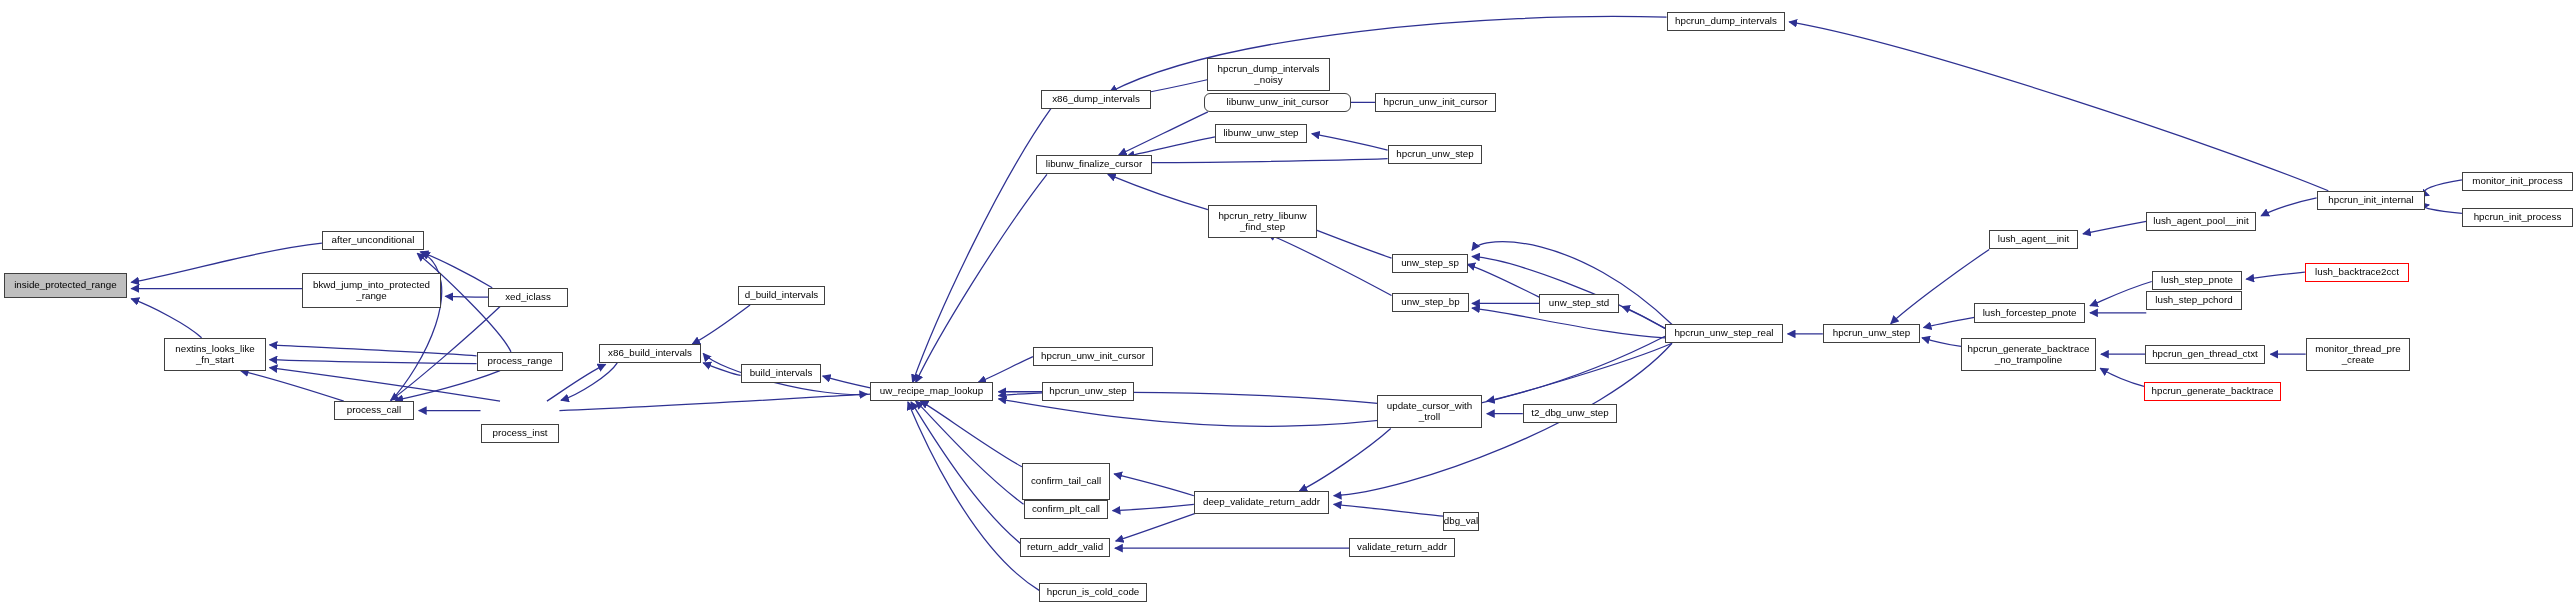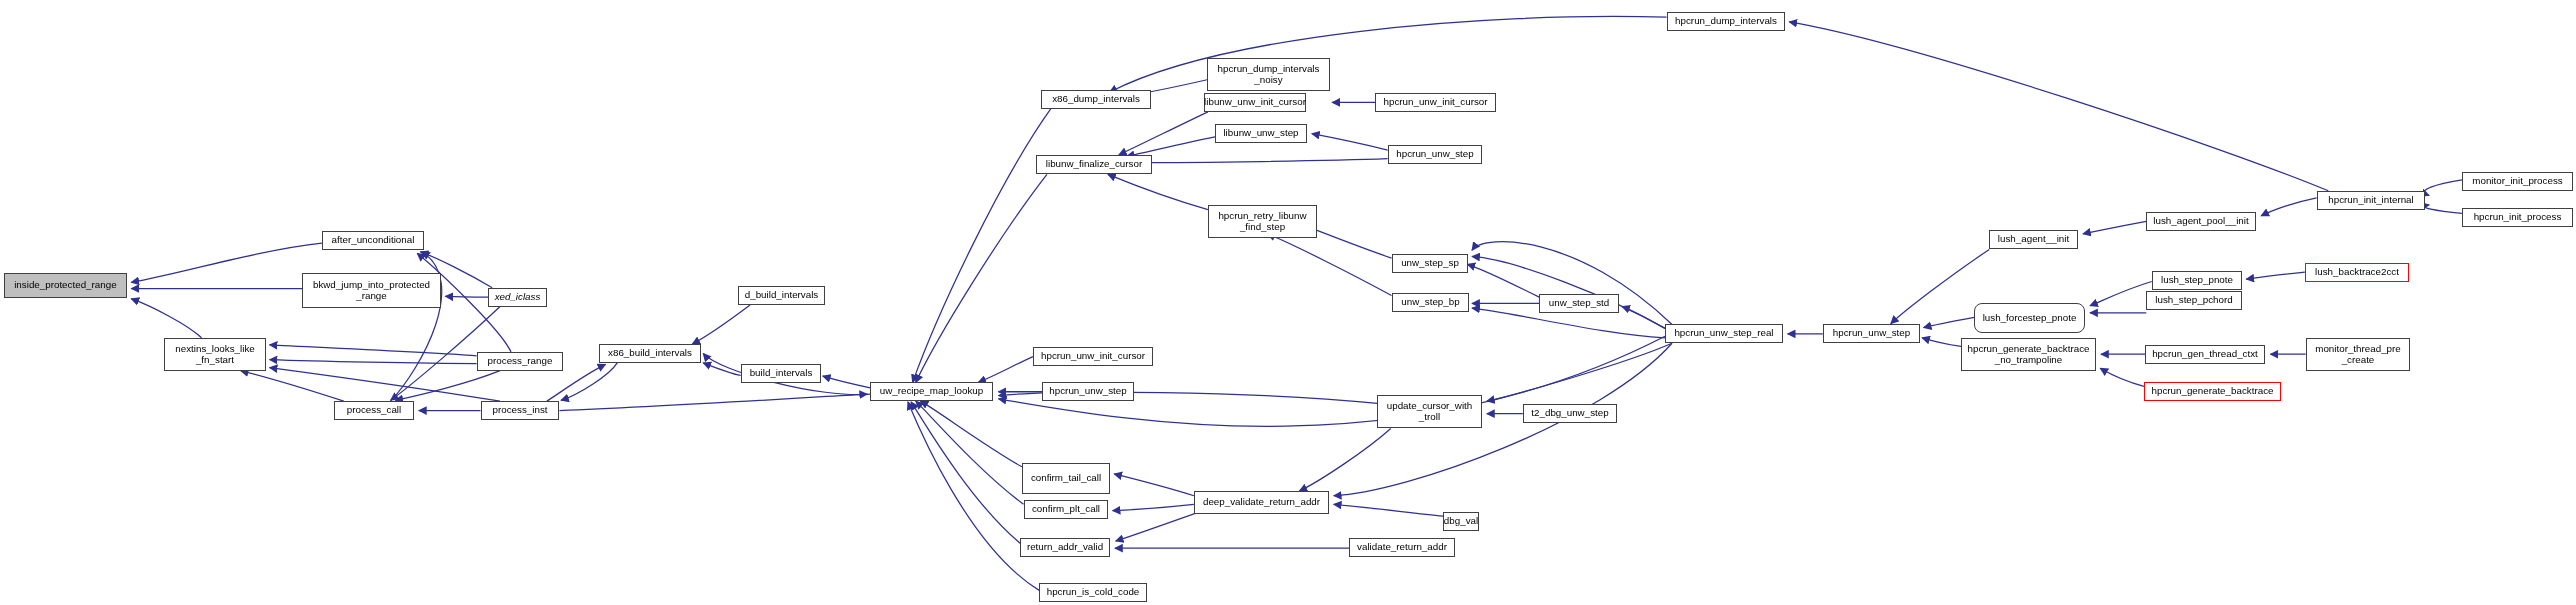--- a/index.html
+++ b/index.html
@@ -106,60 +106,60 @@
         <path d="M3151,230 C3120,235 3090,243 3109,250" fill="none" stroke="#2e3192" stroke-width="1.6" marker-end="url(#arrow)"></path>
         <path d="M3151,273 C3120,270 3090,265 3109,262" fill="none" stroke="#2e3192" stroke-width="1.6" marker-end="url(#arrow)"></path>
         <path d="M2980,244 C2850,190 2450,55 2290,28" fill="none" stroke="#2e3192" stroke-width="1.6" marker-end="url(#arrow)"></path>
       </g>
   </svg>
   <div id="nodes">
       <div class="node-box highlight" style="left: 3.9px; top: 273px; width: 123px; height: 25px;"><span class="node-label">inside_protected_range</span></div>
       <div class="node-box" style="left: 322px; top: 231px; width: 102px; height: 19px; justify-content: center;"><span class="node-label">after_unconditional</span></div>
       <div class="node-box" style="left: 302px; top: 273px; width: 139px; height: 35px;"><span class="node-label">bkwd_jump_into_protected
 _range</span></div>
-      <div class="node-box" style="left: 488px; top: 288px; width: 59px; height: 19px; font-style: italic;"><span class="node-label">xed_iclass</span></div>
+      <div class="node-box" style="left: 488px; top: 288px; width: 80px; height: 19px;"><span class="node-label">xed_iclass</span></div>
       <div class="node-box" style="left: 164px; top: 338px; width: 102px; height: 33px;"><span class="node-label">nextins_looks_like
 _fn_start</span></div>
       <div class="node-box" style="left: 477px; top: 352px; width: 86px; height: 19px;"><span class="node-label">process_range</span></div>
       <div class="node-box" style="left: 334px; top: 401px; width: 80px; height: 19px;"><span class="node-label">process_call</span></div>
-      <div class="node-box" style="left: 481px; top: 401px; width: 78px; height: 19px; text-align: center;"><span class="node-label">process_inst</span></div>
+      <div class="node-box" style="left: 481px; top: 424px; width: 78px; height: 19px; text-align: center;"><span class="node-label">process_inst</span></div>
       <div class="node-box" style="left: 599px; top: 344px; width: 102px; height: 19px;"><span class="node-label">x86_build_intervals</span></div>
       <div class="node-box" style="left: 738px; top: 286px; width: 87px; height: 19px;"><span class="node-label">d_build_intervals</span></div>
       <div class="node-box" style="left: 741px; top: 364px; width: 80px; height: 19px;"><span class="node-label">build_intervals</span></div>
       <div class="node-box" style="left: 870px; top: 382px; width: 123px; height: 19px;"><span class="node-label">uw_recipe_map_lookup</span></div>
       <div class="node-box" style="left: 1033px; top: 347px; width: 120px; height: 19px;"><span class="node-label">hpcrun_unw_init_cursor</span></div>
       <div class="node-box" style="left: 1042px; top: 382px; width: 92px; height: 19px;"><span class="node-label">hpcrun_unw_step</span></div>
-      <div class="node-box" style="left: 1022px; top: 463px; width: 88px; height: 31px;"><span class="node-label">confirm_tail_call</span></div>
+      <div class="node-box" style="left: 1022px; top: 463px; width: 88px; height: 37px;"><span class="node-label">confirm_tail_call</span></div>
       <div class="node-box" style="left: 1024px; top: 500px; width: 84px; height: 19px;"><span class="node-label">confirm_plt_call</span></div>
       <div class="node-box" style="left: 1020px; top: 538px; width: 90px; height: 19px;"><span class="node-label">return_addr_valid</span></div>
       <div class="node-box" style="left: 1039px; top: 583px; width: 108px; height: 19px;"><span class="node-label">hpcrun_is_cold_code</span></div>
       <div class="node-box" style="left: 1349px; top: 538px; width: 106px; height: 19px;"><span class="node-label">validate_return_addr</span></div>
       <div class="node-box" style="left: 1194px; top: 491px; width: 135px; height: 23px;"><span class="node-label">deep_validate_return_addr</span></div>
       <div class="node-box" style="left: 1443px; top: 512px; width: 36px; height: 19px;"><span class="node-label">dbg_val</span></div>
       <div class="node-box" style="left: 1377px; top: 395px; width: 105px; height: 33px;"><span class="node-label">update_cursor_with
 _troll</span></div>
       <div class="node-box" style="left: 1523px; top: 404px; width: 94px; height: 19px;"><span class="node-label">t2_dbg_unw_step</span></div>
       <div class="node-box" style="left: 1041px; top: 90px; width: 110px; height: 19px;"><span class="node-label">x86_dump_intervals</span></div>
       <div class="node-box" style="left: 1207px; top: 58px; width: 123px; height: 33px;"><span class="node-label">hpcrun_dump_intervals
 _noisy</span></div>
-      <div class="node-box" style="left: 1204px; top: 93px; width: 102px; height: 19px;"><span class="node-label">libunw_unw_init_cursor</span></div>
+      <div class="node-box" style="left: 1204px; top: 93px; width: 147px; height: 19px; border-radius: 6px;"><span class="node-label">libunw_unw_init_cursor</span></div>
       <div class="node-box" style="left: 1375px; top: 93px; width: 121px; height: 19px;"><span class="node-label">hpcrun_unw_init_cursor</span></div>
       <div class="node-box" style="left: 1215px; top: 124px; width: 92px; height: 19px;"><span class="node-label">libunw_unw_step</span></div>
       <div class="node-box" style="left: 1388px; top: 145px; width: 94px; height: 19px;"><span class="node-label">hpcrun_unw_step</span></div>
       <div class="node-box" style="left: 1036px; top: 155px; width: 116px; height: 19px;"><span class="node-label">libunw_finalize_cursor</span></div>
       <div class="node-box" style="left: 1208px; top: 205px; width: 109px; height: 33px;"><span class="node-label">hpcrun_retry_libunw
 _find_step</span></div>
       <div class="node-box" style="left: 1392px; top: 254px; width: 76px; height: 19px;"><span class="node-label">unw_step_sp</span></div>
       <div class="node-box" style="left: 1392px; top: 293px; width: 77px; height: 19px;"><span class="node-label">unw_step_bp</span></div>
       <div class="node-box" style="left: 1539px; top: 294px; width: 80px; height: 19px;"><span class="node-label">unw_step_std</span></div>
       <div class="node-box" style="left: 1665px; top: 324px; width: 118px; height: 19px;"><span class="node-label">hpcrun_unw_step_real</span></div>
       <div class="node-box" style="left: 1823px; top: 324px; width: 97px; height: 19px;"><span class="node-label">hpcrun_unw_step</span></div>
       <div class="node-box" style="left: 1989px; top: 230px; width: 89px; height: 19px;"><span class="node-label">lush_agent__init</span></div>
       <div class="node-box" style="left: 2146px; top: 212px; width: 110px; height: 19px;"><span class="node-label">lush_agent_pool__init</span></div>
-      <div class="node-box" style="left: 1974px; top: 303px; width: 111px; height: 30px; border-radius: 8px;"><span class="node-label">lush_forcestep_pnote</span></div>
+      <div class="node-box" style="left: 1974px; top: 303px; width: 111px; height: 20px;"><span class="node-label">lush_forcestep_pnote</span></div>
       <div class="node-box" style="left: 2152px; top: 271px; width: 90px; height: 19px;"><span class="node-label">lush_step_pnote</span></div>
       <div class="node-box" style="left: 2146px; top: 291px; width: 96px; height: 19px;"><span class="node-label">lush_step_pchord</span></div>
       <div class="node-box" style="left: 1961px; top: 338px; width: 135px; height: 33px;"><span class="node-label">hpcrun_generate_backtrace
 _no_trampoline</span></div>
       <div class="node-box" style="left: 2145px; top: 345px; width: 120px; height: 19px;"><span class="node-label">hpcrun_gen_thread_ctxt</span></div>
       <div class="node-box danger" style="left: 2144px; top: 382px; width: 137px; height: 19px;"><span class="node-label">hpcrun_generate_backtrace</span></div>
       <div class="node-box" style="left: 2306px; top: 338px; width: 104px; height: 33px;"><span class="node-label">monitor_thread_pre
 _create</span></div>
       <div class="node-box danger" style="left: 2305px; top: 263px; width: 104px; height: 19px;"><span class="node-label">lush_backtrace2cct</span></div>
       <div class="node-box" style="left: 2317px; top: 191px; width: 108px; height: 19px;"><span class="node-label">hpcrun_init_internal</span></div>

